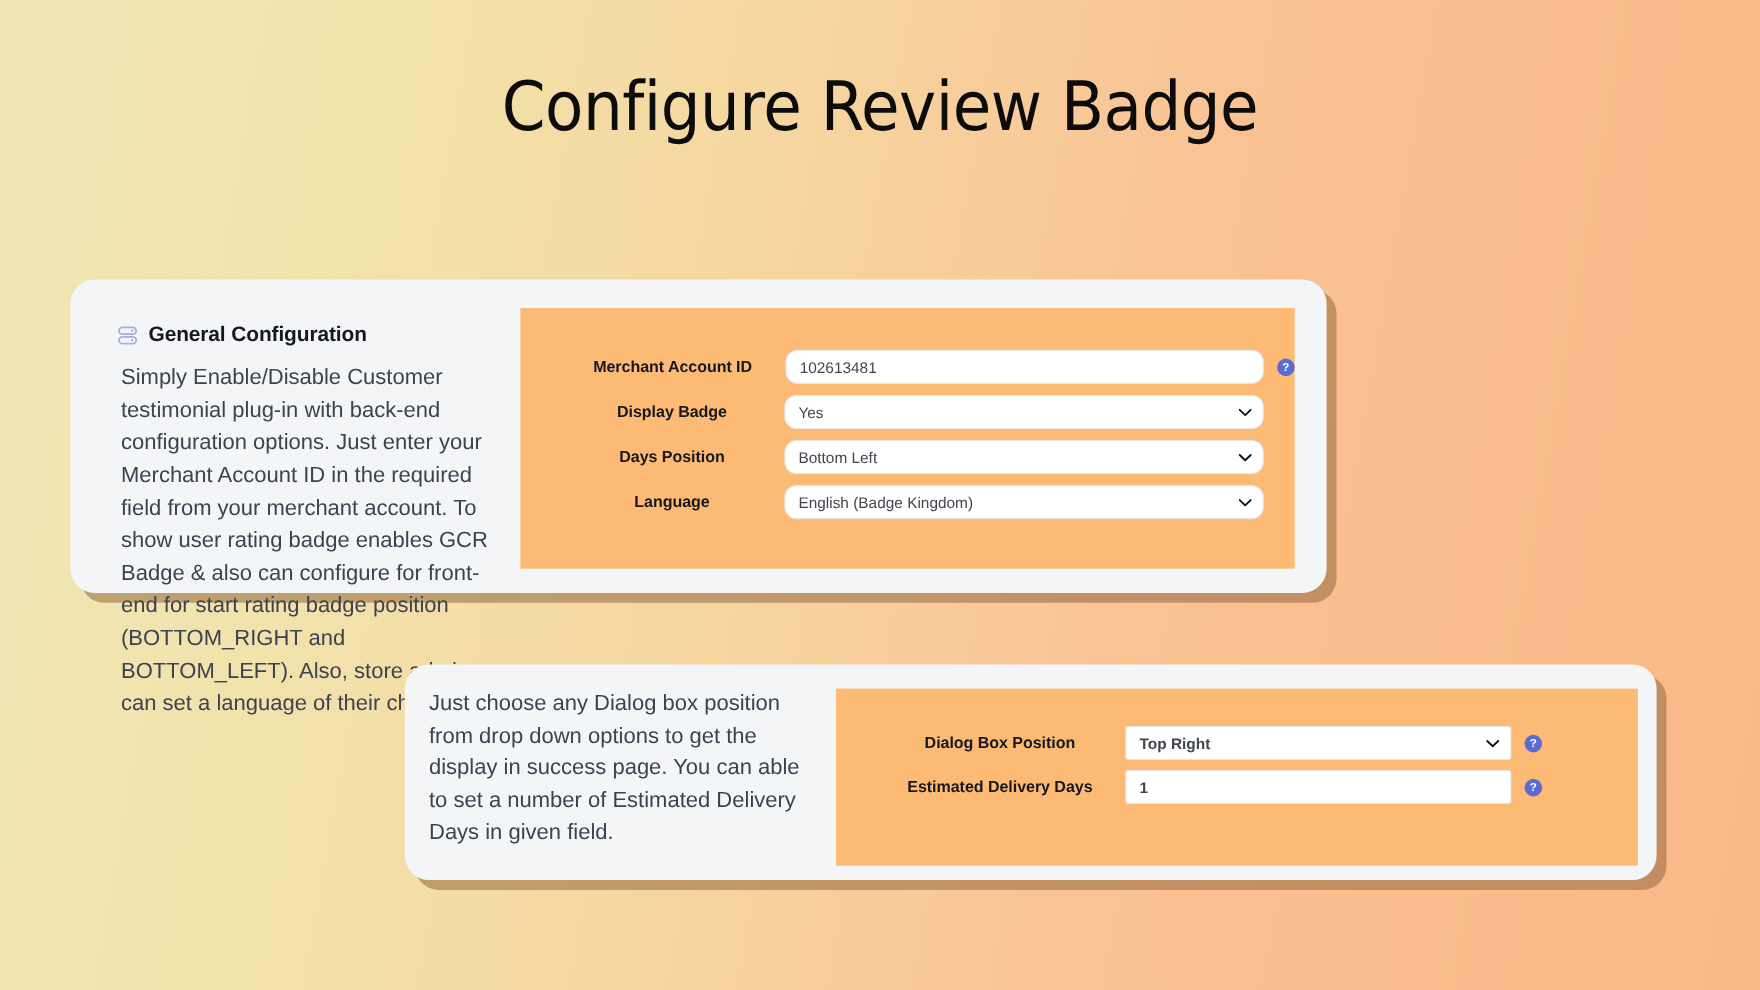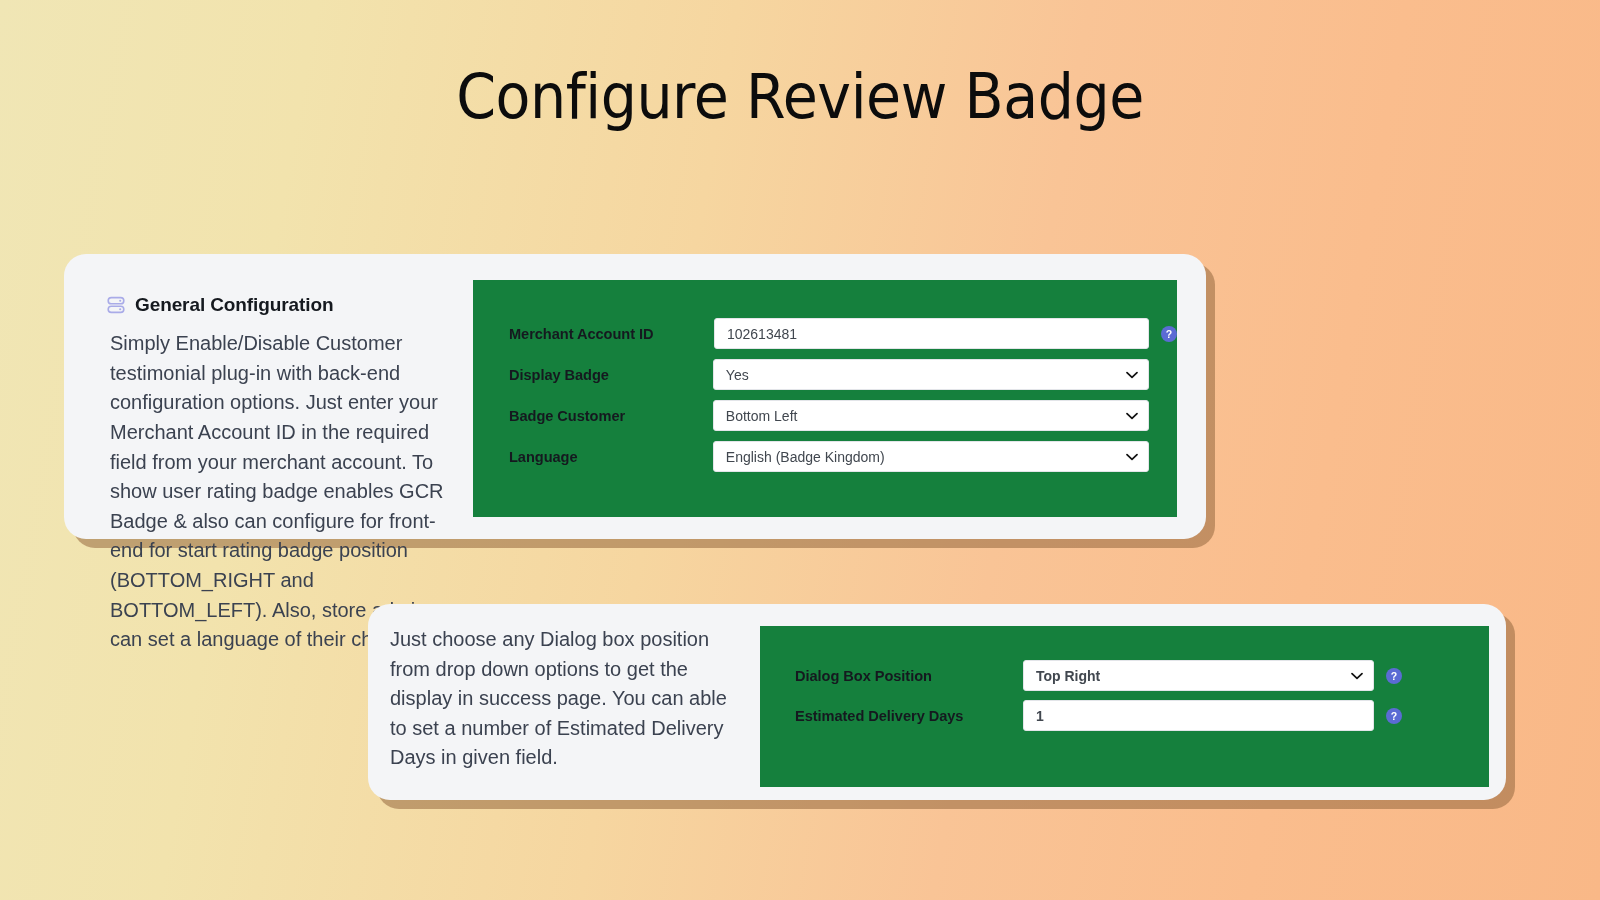--- a/index.html
+++ b/index.html
@@ -100,23 +100,24 @@
     font-size: 20px;
     line-height: 1.48;
     color: #3b4250;
     margin: 4px;
   }
   #card-general .desc-text { max-width: 345px; }
   #card-order .desc-text { max-width: 352px; }
 
   
   .form-panel {
-    background: #15803d;
+    background: #fdba74;
     box-sizing: border-box;
     position: absolute;
+    text-align: center;
   }
   #card-general .form-panel {
     left: 409px;
     top: 26px;
     width: 704px;
     height: 237px;
     padding: 38px 0 0 36px;
   }
   #card-order .form-panel {
     left: 392px;
@@ -148,21 +149,21 @@
     border: 1px solid #e3e5e9;
     border-radius: 3px;
     background: #fff;
     height: 31px;
     display: flex;
     align-items: center;
     padding-left: 12px;
     font-size: 14px;
     color: #41474f;
   }
-  #card-general .field-control { width: 468px; }
+  #card-general .field-control { width: 468px; border-radius: 11px; }
   #card-order .field-control { width: 351px; font-weight: bold; }
 
   .field-control.is-select { padding-right: 44px; }
 
   .chevron {
     position: absolute;
     right: 10px;
     top: 50%;
     transform: translateY(-50%);
     line-height: 0;
@@ -225,21 +226,21 @@
           <span class="chevron">
             <svg width="12" height="8" viewBox="0 0 12 8" fill="none">
               <path d="M1 1.6 L6 6.4 L11 1.6" stroke="#111" stroke-width="1.7" stroke-linecap="round" stroke-linejoin="round"></path>
             </svg>
           </span>
         </div>
         <span class="help-spacer"></span>
       </div>
 
       <div class="field-row">
-        <span class="field-label">Badge Customer</span>
+        <span class="field-label">Days Position</span>
         <div class="field-control is-select">
           <span>Bottom Left</span>
           <span class="chevron">
             <svg width="12" height="8" viewBox="0 0 12 8" fill="none">
               <path d="M1 1.6 L6 6.4 L11 1.6" stroke="#111" stroke-width="1.7" stroke-linecap="round" stroke-linejoin="round"></path>
             </svg>
           </span>
         </div>
         <span class="help-spacer"></span>
       </div>

